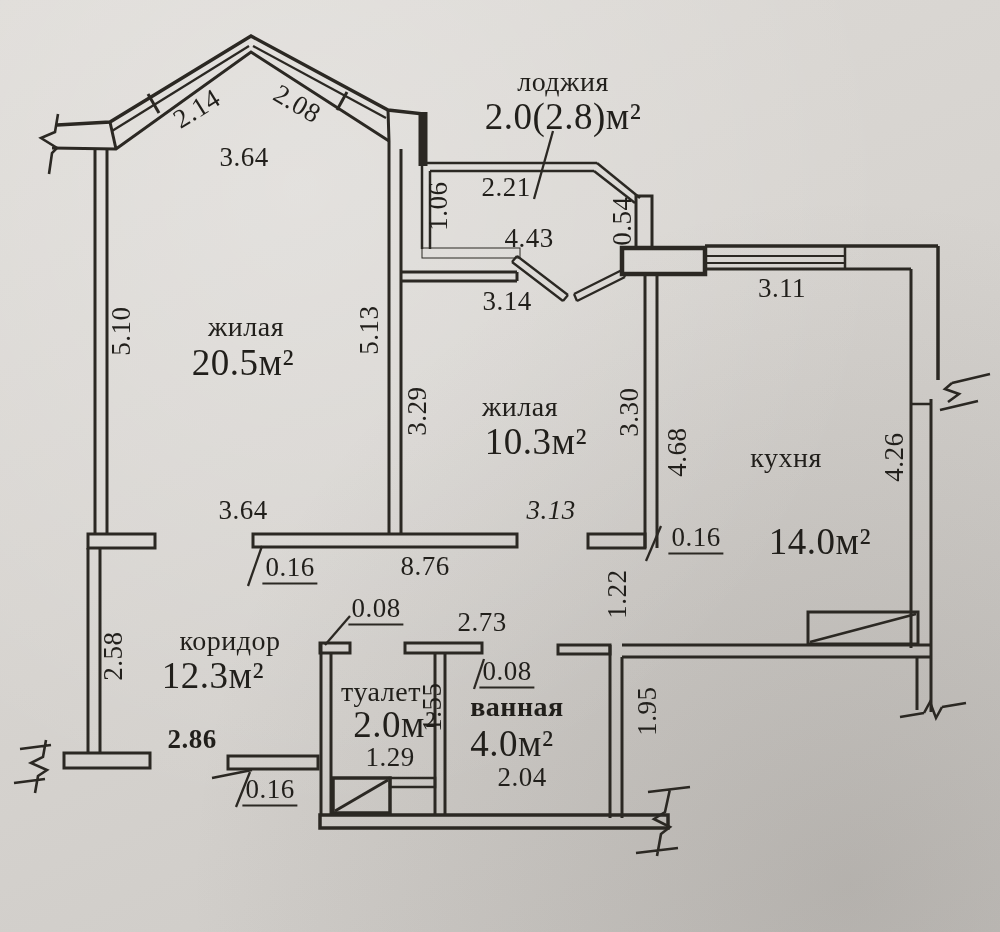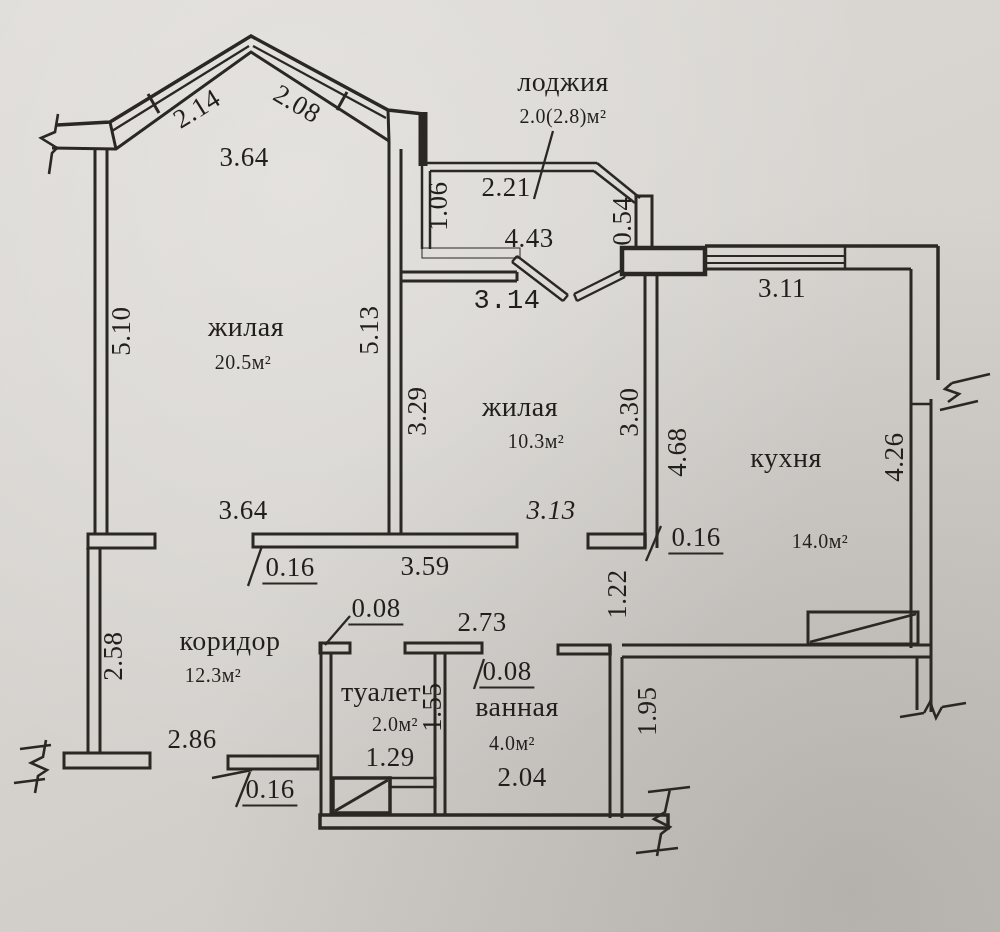--- a/index.html
+++ b/index.html
@@ -21,21 +21,21 @@
   .lbl{
     position:absolute;
     color:#211f1b;
     white-space:nowrap;
     transform:translate(-50%,-50%);
     line-height:1;
     letter-spacing:.5px;
   }
   .dim{font-size:27px;}
   .room-name{font-size:28px;}
-  .room-area{font-size:20px;}
+  .room-area{font-size:37px;}
   .ul{border-bottom:2px solid #2b2823;padding:0 3px 2px 3px;}
 </style>
 </head>
 <body>
 
 <div id="photo">
 
   <svg id="plan-svg" width="1000" height="932" viewBox="0 0 1000 932">
 
     <g>
@@ -186,47 +186,47 @@
       <span class="lbl room-name" style="left: 246px; top: 327px;">жилая</span>
       <span class="lbl room-area" style="left: 243px; top: 362px;">20.5м²</span>
       <span class="lbl room-name" style="left: 520px; top: 407px;">жилая</span>
       <span class="lbl room-area" style="left: 536px; top: 441px;">10.3м²</span>
       <span class="lbl room-name" style="left: 786px; top: 458px;">кухня</span>
       <span class="lbl room-area" style="left: 820px; top: 493px; margin-top: 48px;">14.0м²</span>
       <span class="lbl room-name" style="left: 230px; top: 641px;">коридор</span>
       <span class="lbl room-area" style="left: 213px; top: 675px;">12.3м²</span>
       <span class="lbl room-name" style="left: 381px; top: 692px;">туалет</span>
       <span class="lbl room-area" style="left: 395px; top: 724px;">2.0м²</span>
-      <span class="lbl room-name" style="left: 517px; top: 707px;">ванная</span>
+      <span class="lbl room-name" style="left: 517px; top: 707px; font-weight: bold;">ванная</span>
       <span class="lbl room-area" style="left: 512px; top: 743px;">4.0м²</span>
       <span class="lbl dim" style="left: 197px; top: 109px; transform: translate(-50%, -50%) rotate(-32deg);">2.14</span>
       <span class="lbl dim" style="left: 297px; top: 104px; transform: translate(-50%, -50%) rotate(30deg);">2.08</span>
       <span class="lbl dim" style="left: 244px; top: 157px;">3.64</span>
       <span class="lbl dim" style="left: 506px; top: 187px;">2.21</span>
       <span class="lbl dim" style="left: 438px; top: 206px; transform: translate(-50%, -50%) rotate(-90deg);">1.06</span>
       <span class="lbl dim" style="left: 529px; top: 238px;">4.43</span>
       <span class="lbl dim" style="left: 622px; top: 221px; transform: translate(-50%, -50%) rotate(-90deg);">0.54</span>
-      <span class="lbl dim" style="left: 507px; top: 301px; font-family: Liberation Mono, monospace;">3.14</span>
+      <span class="lbl dim" style="left: 507px; top: 301px;">3.14</span>
       <span class="lbl dim" style="left: 782px; top: 288px;">3.11</span>
       <span class="lbl dim" style="left: 121px; top: 331px; transform: translate(-50%, -50%) rotate(-90deg);">5.10</span>
       <span class="lbl dim" style="left: 369px; top: 330px; transform: translate(-50%, -50%) rotate(-90deg);">5.13</span>
       <span class="lbl dim" style="left: 417px; top: 411px; transform: translate(-50%, -50%) rotate(-90deg);">3.29</span>
       <span class="lbl dim" style="left: 629px; top: 412px; transform: translate(-50%, -50%) rotate(-90deg);">3.30</span>
       <span class="lbl dim" style="left: 677px; top: 452px; transform: translate(-50%, -50%) rotate(-90deg);">4.68</span>
       <span class="lbl dim" style="left: 894px; top: 457px; transform: translate(-50%, -50%) rotate(-90deg);">4.26</span>
       <span class="lbl dim" style="left: 243px; top: 510px;">3.64</span>
       <span class="lbl dim" style="left: 551px; top: 510px; font-style: italic;">3.13</span>
       <span class="lbl dim ul" style="left: 290px; top: 569px;">0.16</span>
-      <span class="lbl dim" style="left: 425px; top: 566px;">3.59</span>
+      <span class="lbl dim" style="left: 425px; top: 566px;">8.76</span>
       <span class="lbl dim ul" style="left: 696px; top: 539px;">0.16</span>
       <span class="lbl dim" style="left: 617px; top: 594px; transform: translate(-50%, -50%) rotate(-90deg);">1.22</span>
       <span class="lbl dim ul" style="left: 376px; top: 610px;">0.08</span>
       <span class="lbl dim" style="left: 482px; top: 622px;">2.73</span>
       <span class="lbl dim ul" style="left: 507px; top: 673px;">0.08</span>
       <span class="lbl dim" style="left: 113px; top: 656px; transform: translate(-50%, -50%) rotate(-90deg);">2.58</span>
       <span class="lbl dim" style="left: 432px; top: 707px; transform: translate(-50%, -50%) rotate(-90deg);">1.55</span>
       <span class="lbl dim" style="left: 390px; top: 757px;">1.29</span>
-      <span class="lbl dim" style="left: 192px; top: 739px;">2.86</span>
+      <span class="lbl dim" style="left: 192px; top: 739px; font-weight: bold;">2.86</span>
       <span class="lbl dim ul" style="left: 270px; top: 791px;">0.16</span>
       <span class="lbl dim" style="left: 647px; top: 711px; transform: translate(-50%, -50%) rotate(-90deg);">1.95</span>
       <span class="lbl dim" style="left: 522px; top: 777px;">2.04</span>
     </div>
 </div>
 
 </body></html>

